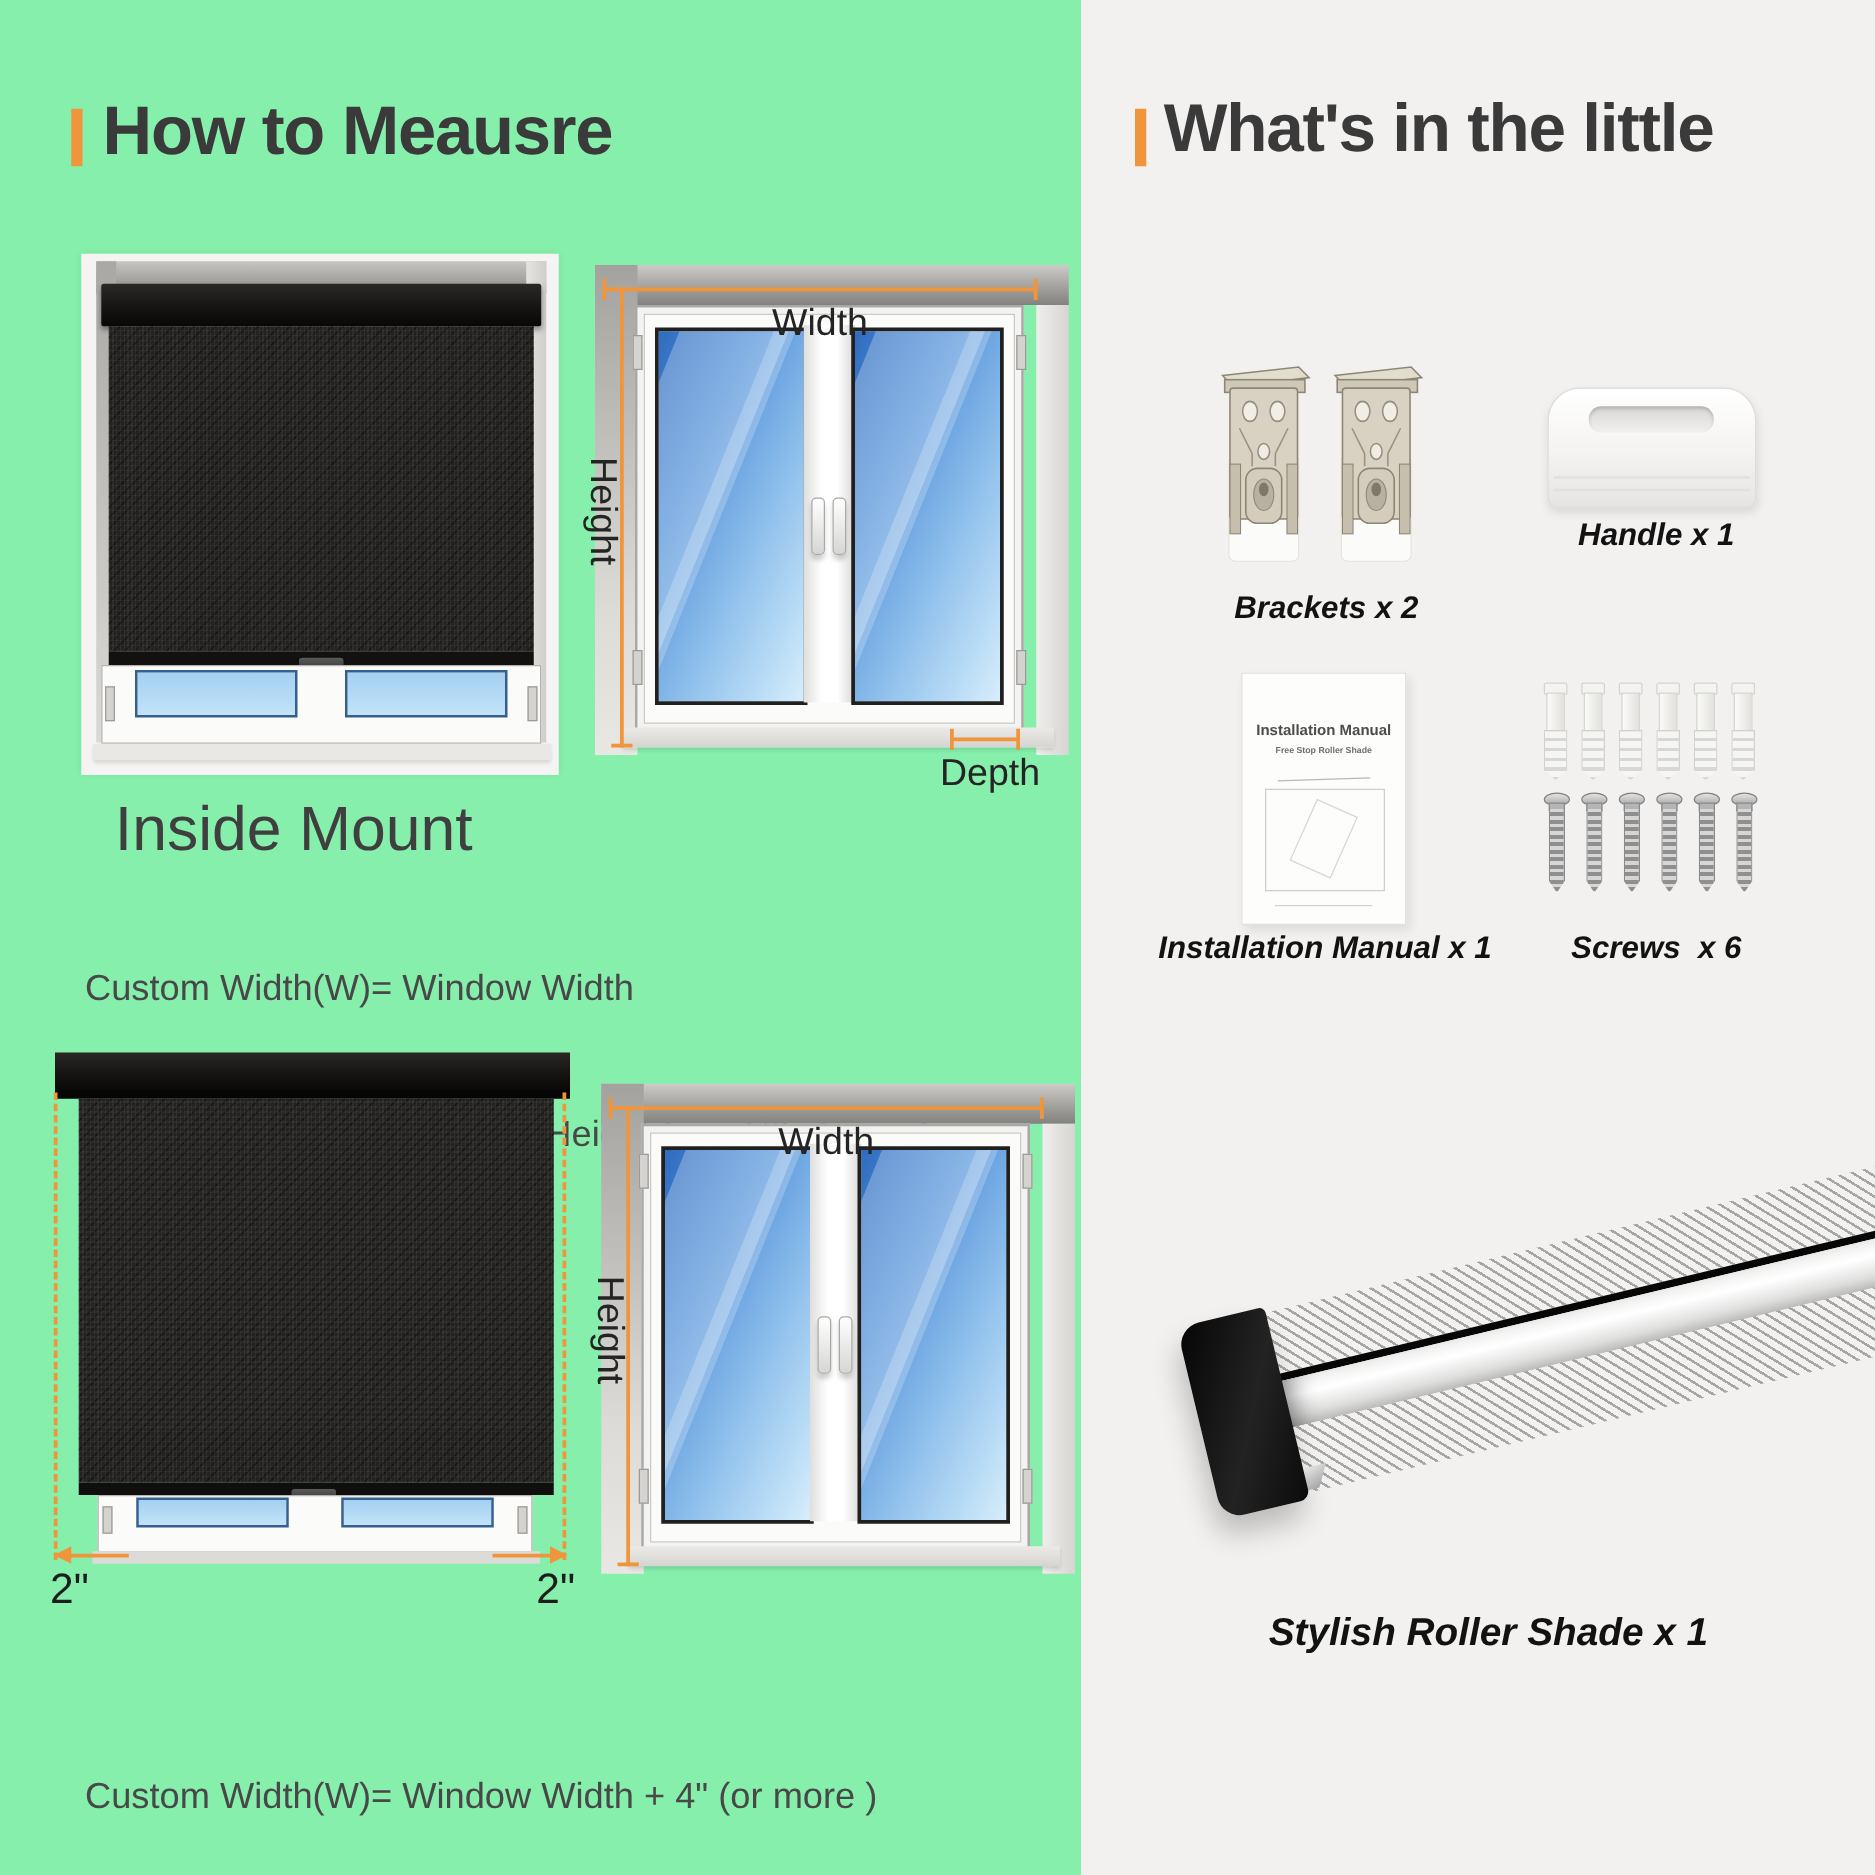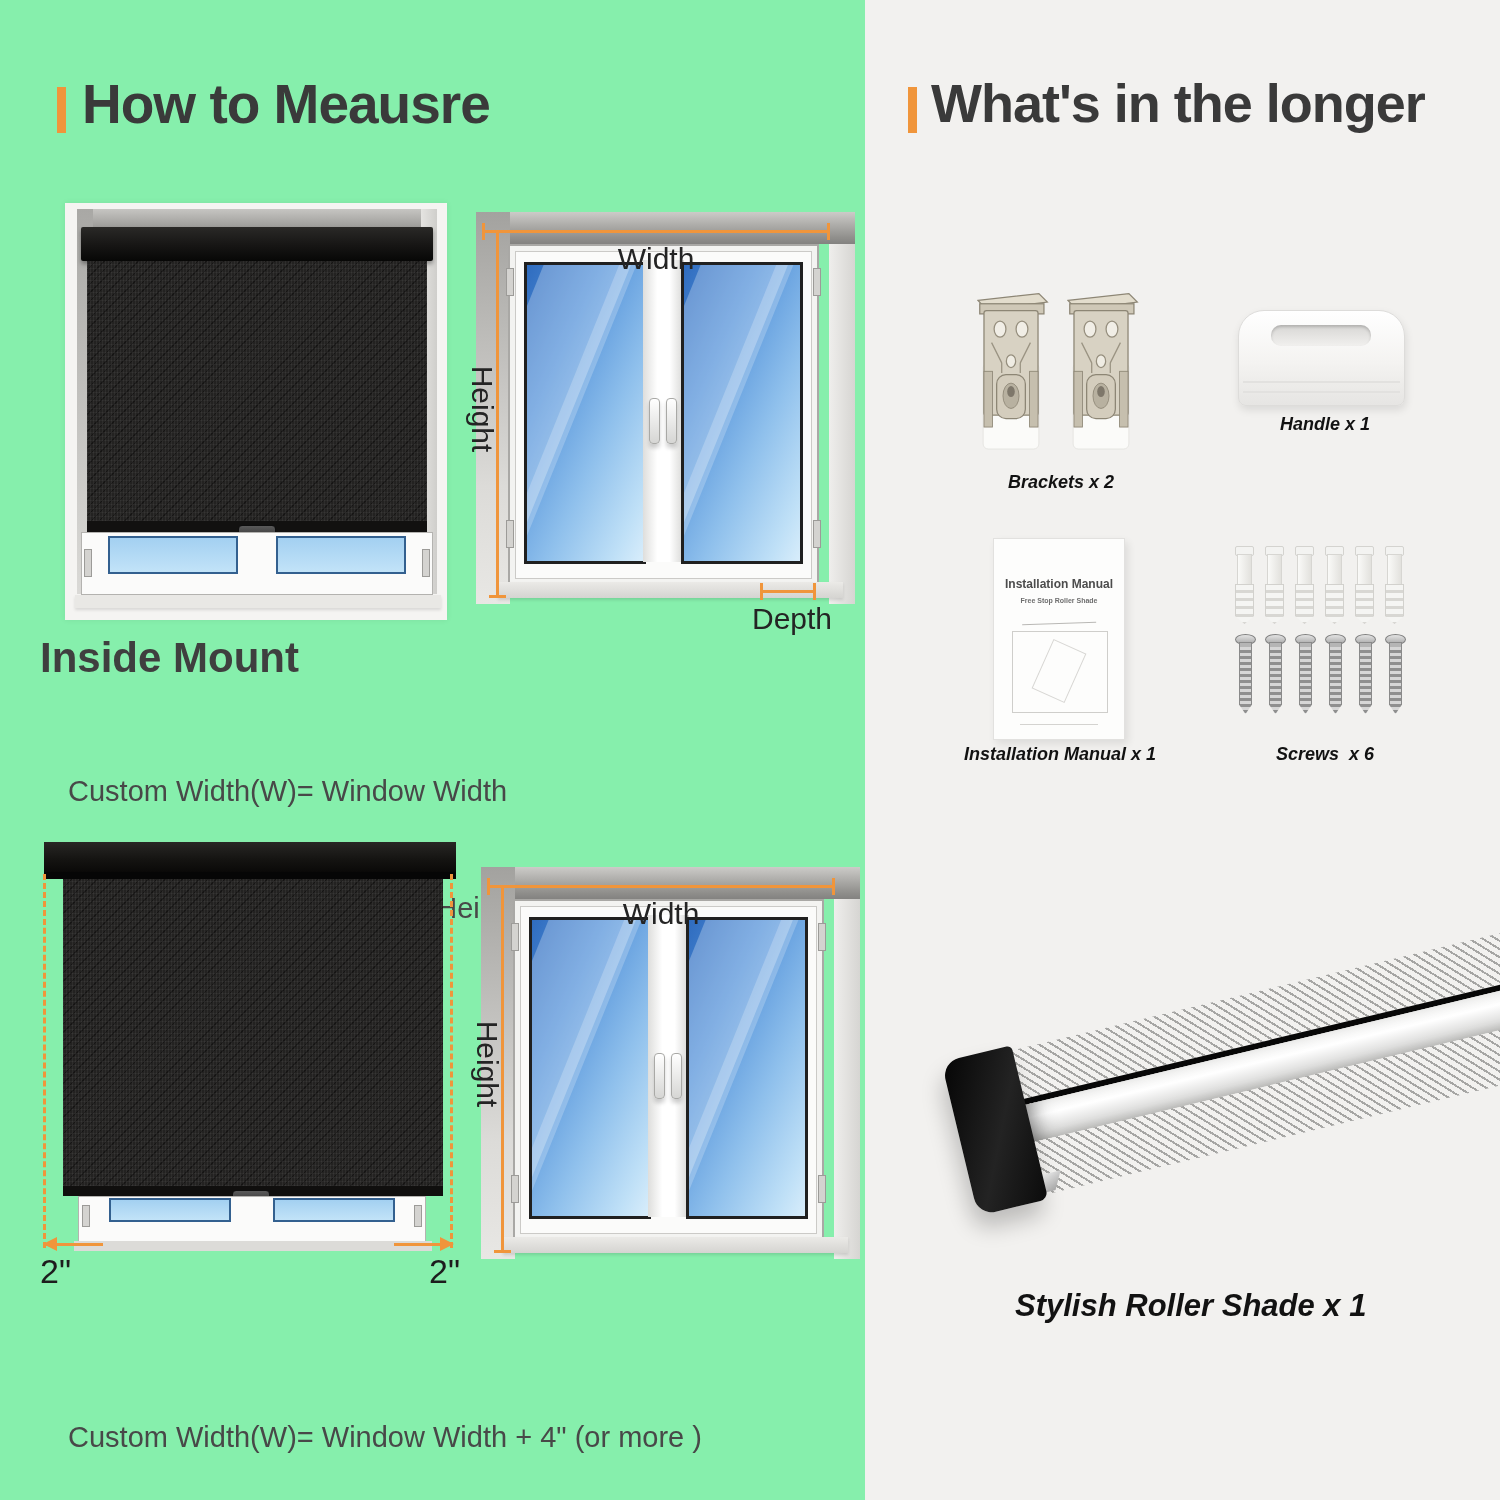--- a/index.html
+++ b/index.html
@@ -5,21 +5,21 @@
   html,body{margin:0;padding:0;background:#fff;}
   .stage{position:relative;width:1500px;height:1500px;overflow:hidden;
          font-family:"Liberation Sans", sans-serif;color:#3a3a3a;}
   .panel{position:absolute;top:0;height:1500px;}
   .panel-left{left:0;width:865px;background:#86efac;}
   .panel-right{left:865px;width:635px;background:#f2f1ef;overflow:hidden;}
 
   
   .accent-bar{position:absolute;width:9px;height:46px;}
   .h1{position:absolute;font-size:55px;font-weight:bold;color:#3a3a3a;letter-spacing:-1px;white-space:nowrap;}
-  .sec-head{position:absolute;font-size:42px;font-weight:bold;color:#3f3f3f;width:390px;}
+  .sec-head{position:absolute;font-size:50px;font-weight:normal;color:#3f3f3f;text-align:center;width:390px;}
   .para{position:absolute;font-size:29px;line-height:39px;color:#484848;white-space:pre;}
 
   
   .dimh,.dimv,.dimh i,.dimv i{position:absolute;}
   .dimh{height:3px;}
   .dimh .c1{left:0;top:-7px;width:3px;height:17px;}
   .dimh .c2{right:0;top:-7px;width:3px;height:17px;}
   .dimv{width:3px;}
   .dimv .c1{top:0;left:-7px;width:17px;height:3px;}
   .dimv .c2{bottom:0;left:-7px;width:17px;height:3px;}
@@ -87,21 +87,21 @@
   .s2-window{position:absolute;left:50px;right:46px;top:358px;height:44px;background:#fbfbfa;border:1px solid #b4b3b0;}
   .s2-sill{position:absolute;left:46px;right:40px;top:403px;height:10px;background:#dcdbd8;}
   .dashline{position:absolute;top:36px;height:374px;width:0;border-left:3px dashed #F0953B;}
   .gap-arrow{position:absolute;top:405px;height:3px;background:#F0953B;}
   .gap-arrow::before{content:"";position:absolute;top:-6px;width:0;height:0;border-style:solid;}
   .gap-arrow.al::before{left:-2px;border-width:7.5px 14px 7.5px 0;border-color:transparent #F0953B transparent transparent;}
   .gap-arrow.ar::before{right:-2px;border-width:7.5px 0 7.5px 14px;border-color:transparent transparent transparent #F0953B;}
   .gap-label{position:absolute;top:414px;font-size:34px;color:#1d1d1d;}
 
   
-  .item-label{position:absolute;font-size:18px;font-weight:bold;font-style:italic;color:#121212;
+  .item-label{position:absolute;font-size:25px;font-weight:bold;font-style:italic;color:#121212;
       text-align:center;white-space:pre;}
   .bracket{position:absolute;width:76px;height:182px;}
   .handle-item{position:absolute;left:373px;top:310px;width:165px;height:94px;
       background:linear-gradient(#ffffff,#f4f3f1 55%,#e6e5e3);
       border:1px solid #dddcda;border-radius:26px 26px 8px 8px;box-shadow:1px 4px 8px rgba(0,0,0,.10);}
   .handle-slot{position:absolute;left:32px;top:14px;width:100px;height:21px;border-radius:10px;
       background:linear-gradient(#d7d6d4,#f1f0ee);box-shadow:inset 0 2px 3px rgba(0,0,0,.18);}
   .handle-ridge{position:absolute;left:4px;right:4px;height:0;border-top:2px solid #e2e1df;}
   .manual{position:absolute;left:128px;top:538px;width:130px;height:200px;background:#fdfdfc;
       border:1px solid #e2e1df;box-shadow:3px 4px 8px rgba(0,0,0,.09);}
@@ -270,21 +270,21 @@
 
     <div class="para" style="left:68px;top:1340px;">
       <div>Custom Width(W)= Window Width + 4" (or more )</div>
       
     </div>
   </div>
 
   <div class="panel panel-right">
 
     <div class="accent-bar" style="left:43px;top:87px;background:#F0953B;"></div>
-    <div class="h1" style="left:66px;top:72px;font-size:54px;">What's in the longer</div>
+    <div class="h1" style="left:66px;top:72px;font-size:54px;">What's in the little</div>
 
     <div class="bracket" style="left:108px;top:282px;">
       <svg width="76" height="182" viewBox="0 0 90 200">
         <rect x="12" y="88" width="66" height="102" rx="6" fill="#fbfbf9" stroke="#e3e2df"></rect>
         <polygon points="6,14 78,6 88,16 16,25" fill="#e3ddcd" stroke="#8d8675" stroke-width="1.5"></polygon>
         <rect x="8" y="18" width="76" height="12" fill="#cfc8b7" stroke="#8d8675" stroke-width="1.5"></rect>
         <rect x="13" y="26" width="64" height="124" rx="3" fill="#d8d2c3" stroke="#8d8675" stroke-width="1.5"></rect>
         <ellipse cx="32" cy="48" rx="7" ry="9.5" fill="#f1eee6" stroke="#968f7e" stroke-width="1.5"></ellipse>
         <ellipse cx="58" cy="48" rx="7" ry="9.5" fill="#f1eee6" stroke="#968f7e" stroke-width="1.5"></ellipse>
         <path d="M22 64 L34 88 M68 64 L56 88 M34 88 L34 100 M56 88 L56 100" stroke="#9a9382" fill="none" stroke-width="1.5"></path>

